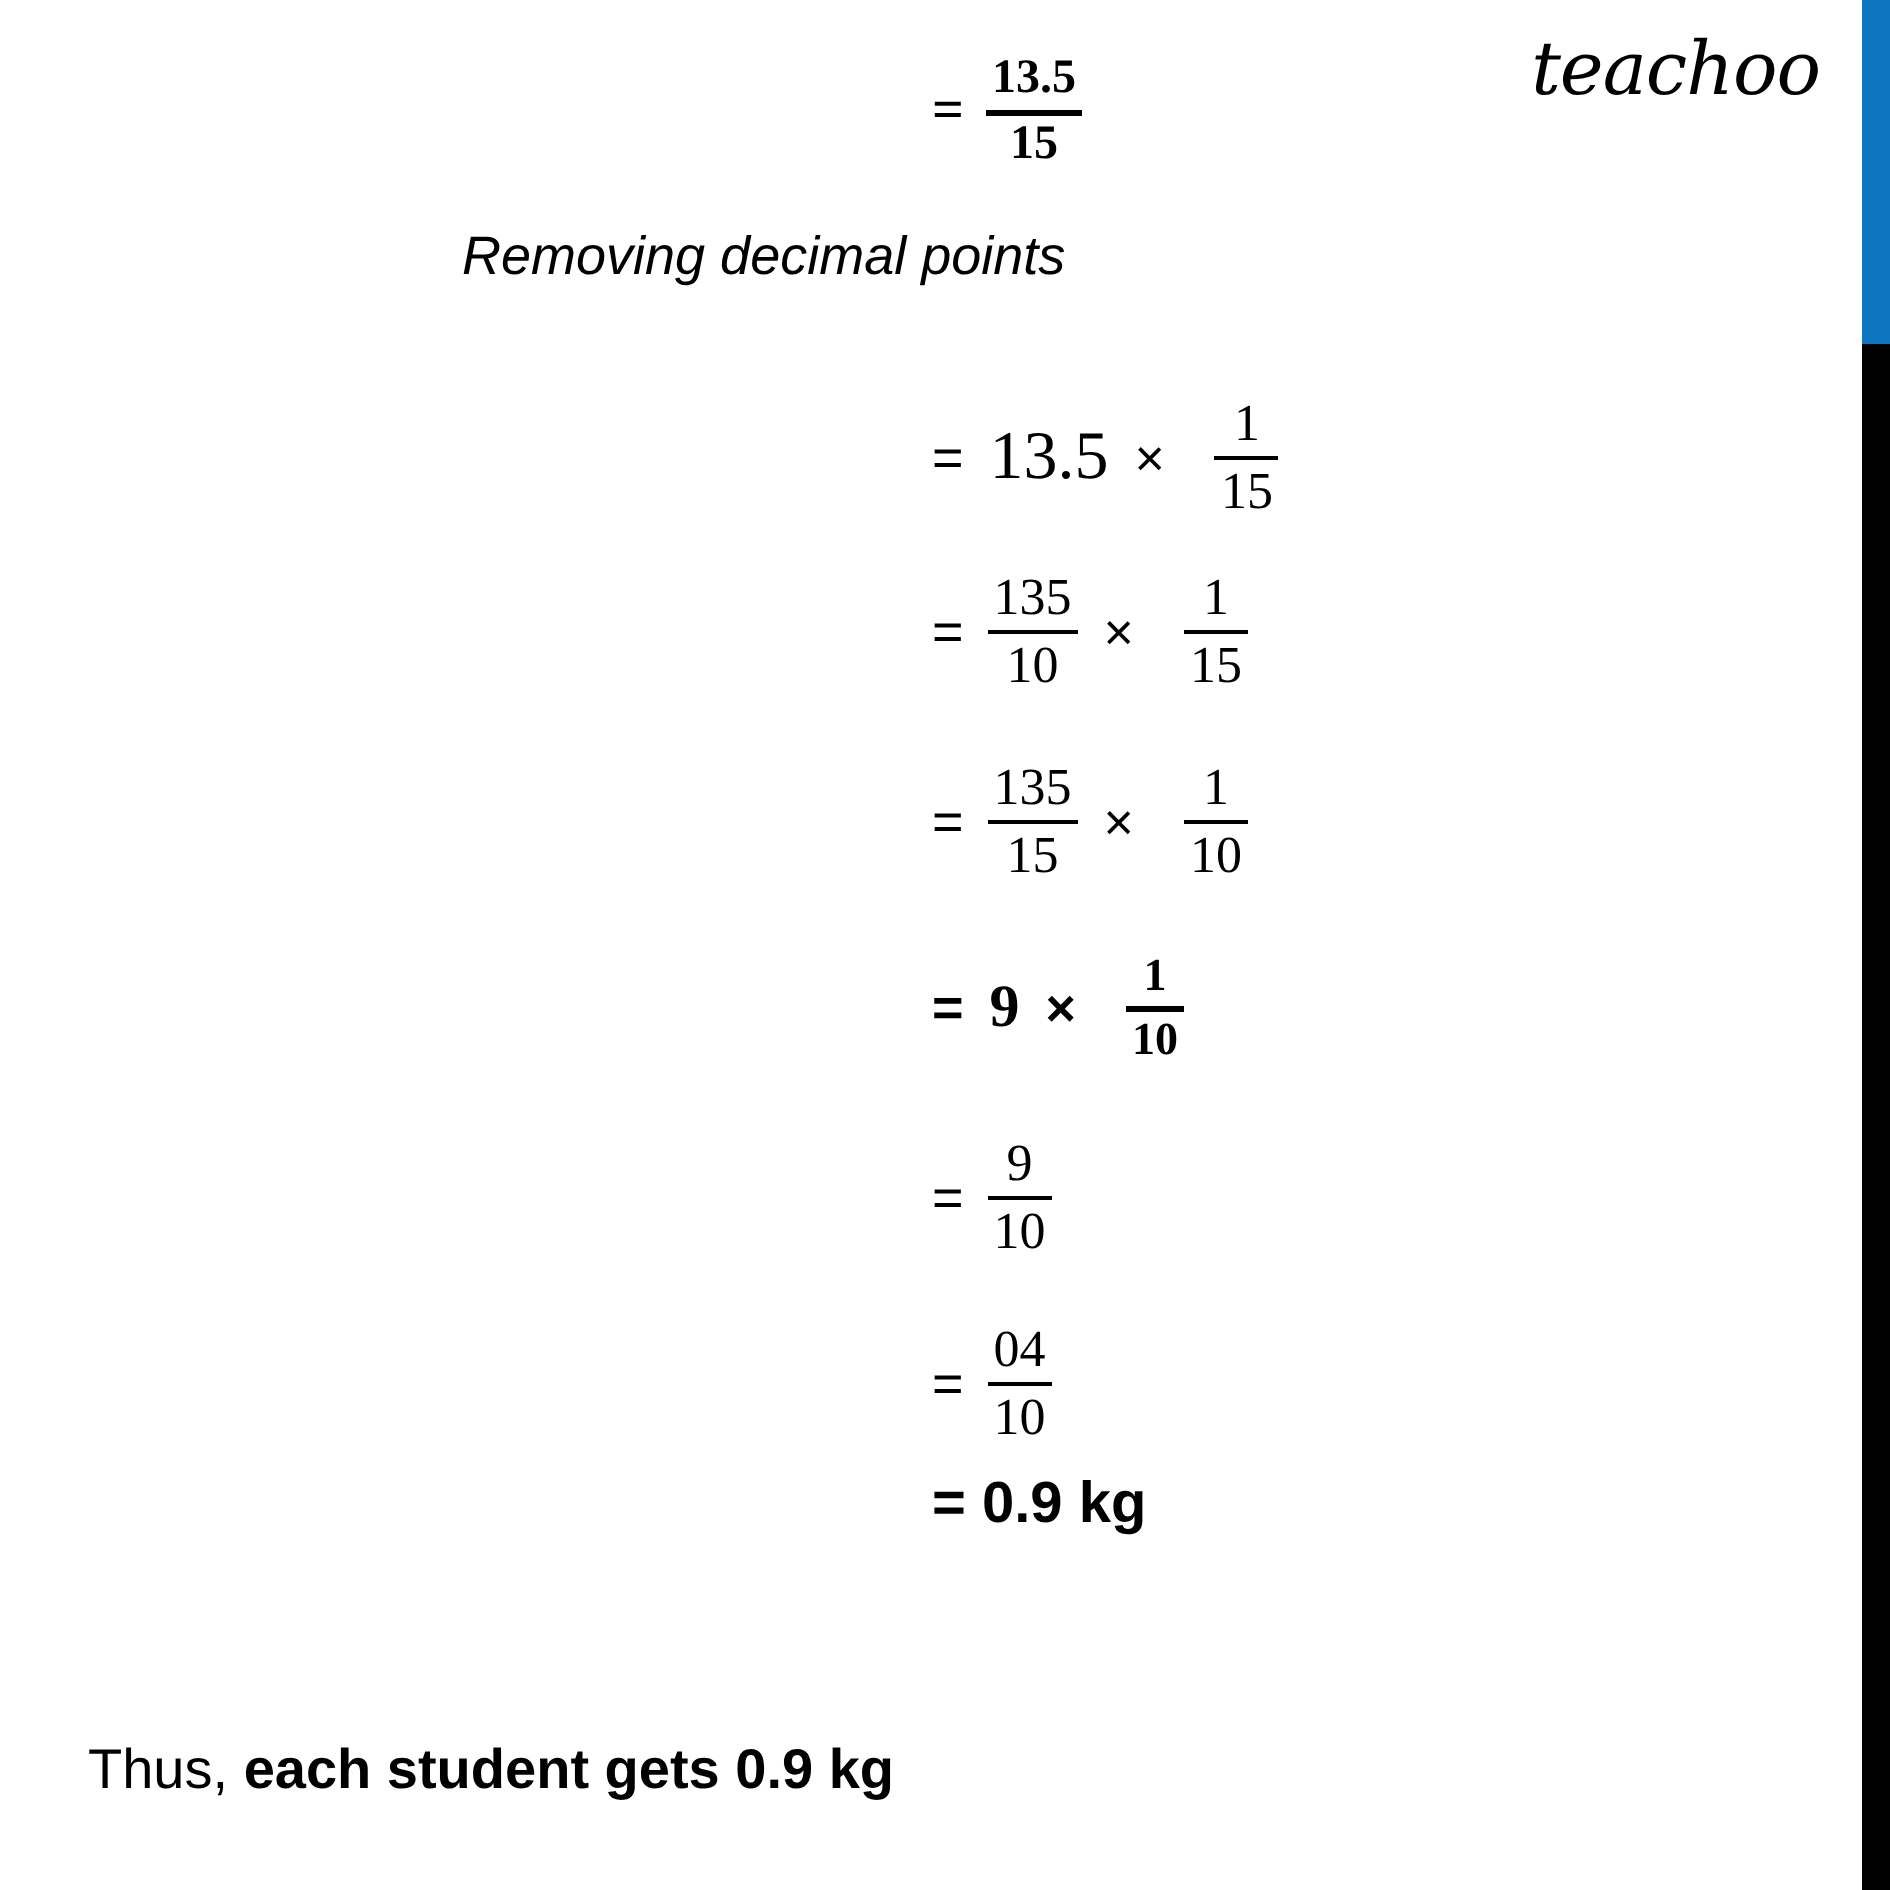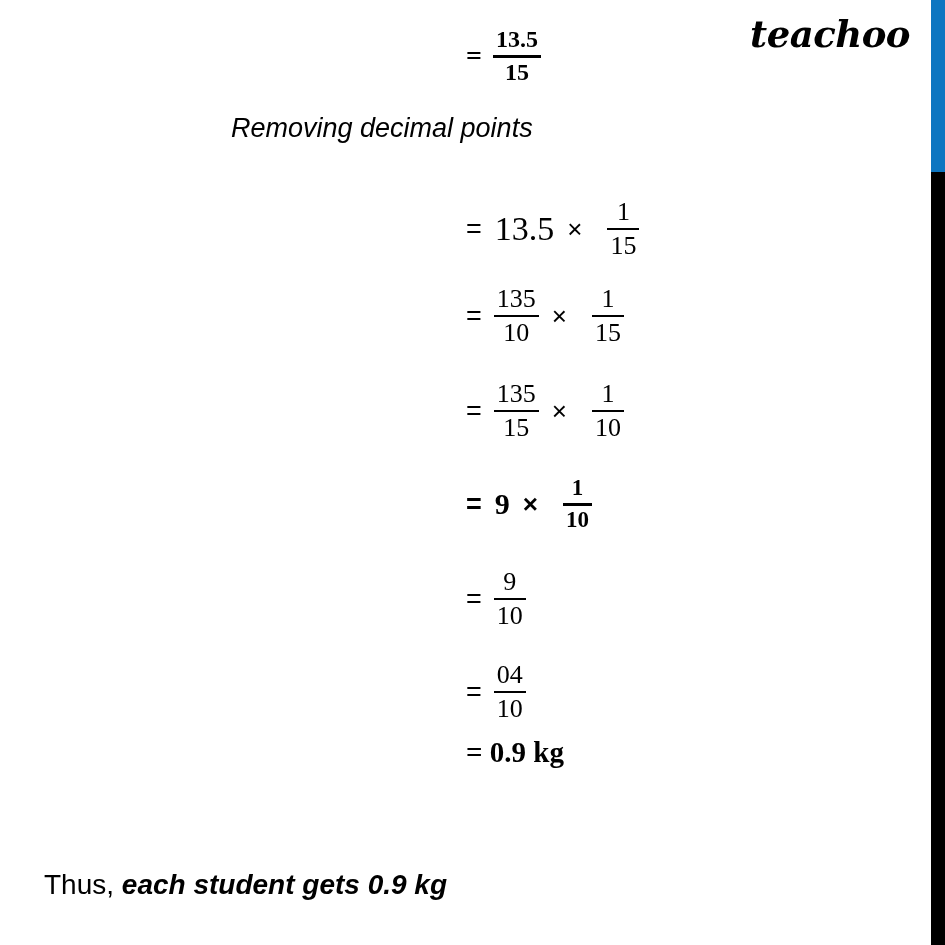--- a/index.html
+++ b/index.html
@@ -33,21 +33,21 @@
     height: 773px;
     background: #000000;
   }
 
   
   #brand-logo {
     position: absolute;
     right: 35px;
     top: 16px;
     font-family: "DejaVu Serif", serif;
-    font-weight: bold;
+    font-weight: normal;
     font-style: italic;
     font-size: 37px;
     letter-spacing: -0.5px;
     line-height: 1;
     white-space: nowrap;
   }
 
   
   .math-line {
     position: absolute;
@@ -134,28 +134,28 @@
   }
   #conclusion {
     position: absolute;
     left: 44px;
     top: 868px;
     font-family: "Liberation Sans", sans-serif;
     font-size: 28px;
     line-height: 1.2;
     white-space: nowrap;
   }
-  #conclusion .strong { font-weight: bold; font-style: italic; }
+  #conclusion .strong { font-weight: bold; }
 
   
   #final-answer {
     position: absolute;
     left: 466px;
     top: 738px;
-    font-family: Liberation Serif, serif;
+    font-family: Liberation Sans, sans-serif;
     font-weight: bold;
     font-size: 29px;
     line-height: 1;
     white-space: nowrap;
   }
 </style>
 </head>
 <body>
 
 <div id="edge-bar-blue"></div>

